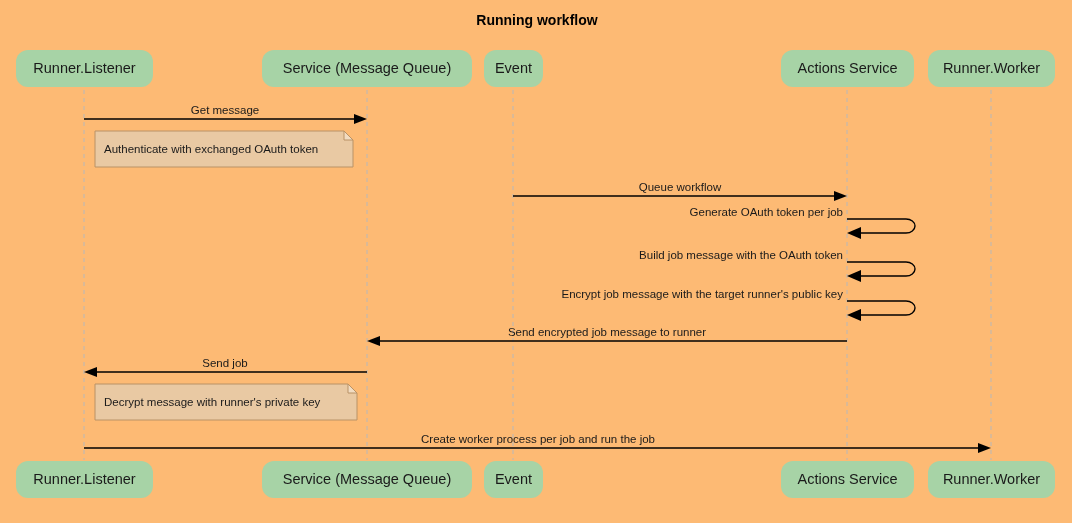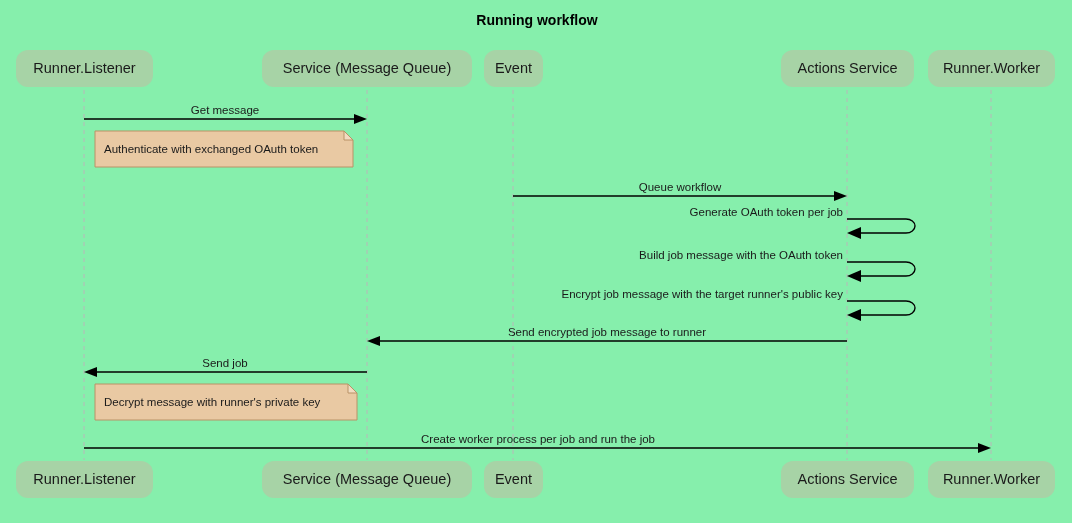--- a/index.html
+++ b/index.html
@@ -7,21 +7,21 @@
     padding: 0;
     background: #ffffff;
   }
   body {
     font-family: "Liberation Sans", sans-serif;
   }
   #canvas {
     position: relative;
     width: 1072px;
     height: 523px;
-    background: #86efac;
+    background: #fdba74;
     overflow: hidden;
   }
   #diagram-svg {
     position: absolute;
     left: 0;
     top: 0;
     width: 1072px;
     height: 523px;
   }
   .diagram-title {

